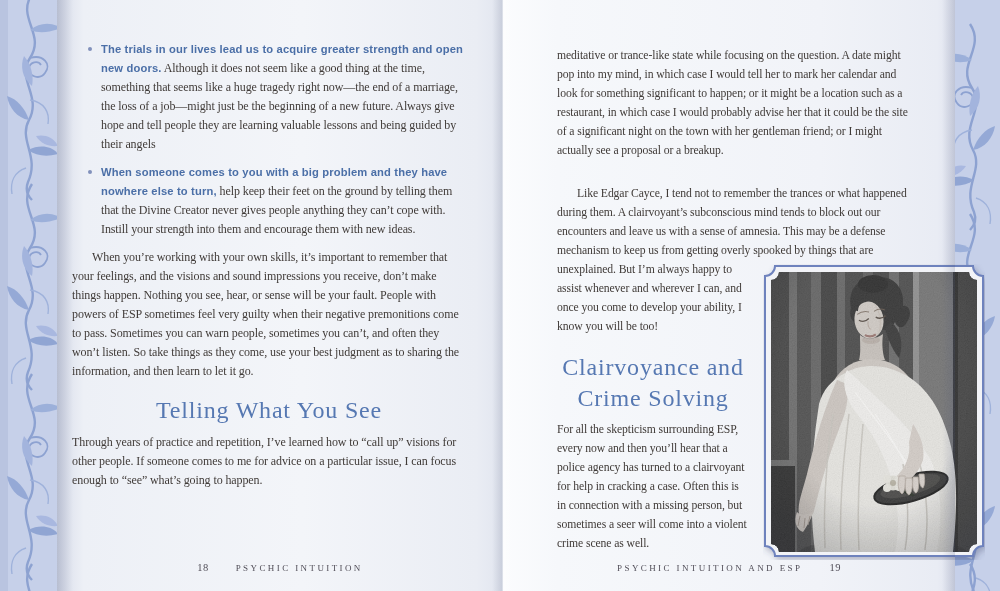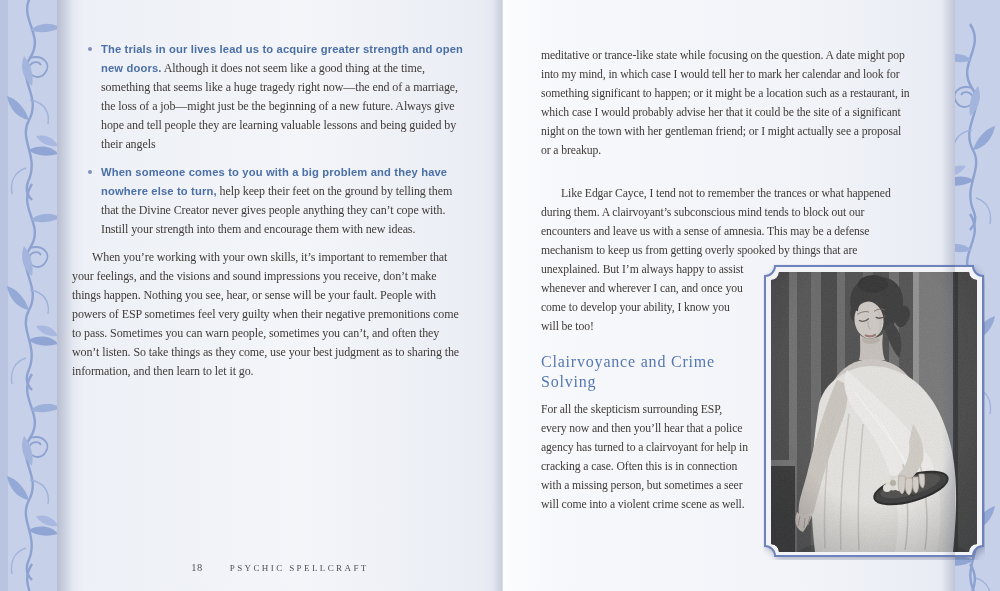--- a/index.html
+++ b/index.html
@@ -19,31 +19,31 @@
     background:linear-gradient(90deg,#fbfcfe 0%,#f6f8fb 12%,#f1f3f8 70%,#e9ecf4 96%,#dee2ee 100%);}
 
   .edge-shadow{position:absolute;top:0;height:591px;z-index:2;pointer-events:none;}
   .edge-shadow.l{left:57px;width:16px;background:linear-gradient(90deg,rgba(72,82,118,.22),rgba(72,82,118,0));}
   .edge-shadow.r{right:45px;width:13px;background:linear-gradient(270deg,rgba(72,82,118,.20),rgba(72,82,118,0));}
   .gutter{position:absolute;top:0;left:492px;width:20px;height:591px;z-index:2;pointer-events:none;
     background:linear-gradient(90deg,rgba(80,90,120,0) 0%,rgba(80,90,120,.16) 48%,rgba(255,255,255,.55) 58%,rgba(80,90,120,0) 100%);}
 
   
   .lp-content{position:absolute;left:15px;right:37px;top:40px;font-size:12px;line-height:19px;letter-spacing:-0.1px;}
-  .rp-content{position:absolute;left:38px;right:43px;top:46px;font-size:11.7px;line-height:19px;letter-spacing:-0.1px;}
+  .rp-content{position:absolute;left:54px;right:43px;top:46px;font-size:11.7px;line-height:19px;letter-spacing:-0.1px;}
   p{margin:0;}
   .indent{text-indent:20px;margin-top:24px;}
   .italic{}
   .bullets{list-style:none;margin:0;padding:0;}
   .bullets li{position:relative;padding-left:29px;margin-bottom:9px;}
   .dot{position:absolute;left:16px;top:7px;width:4px;height:4px;border-radius:50%;background:#8191bb;}
   .lead{font-family:"Liberation Sans",sans-serif;font-weight:700;font-size:11.2px;
     letter-spacing:.15px;color:#4b6fa7;}
-  .heading{font-weight:normal;font-size:16px;line-height:1.28;color:#5678b2;
-    letter-spacing:.8px;margin:14px 0 7px 0;}
+  .heading{font-weight:normal;font-size:24px;line-height:1.28;color:#5678b2;
+    letter-spacing:.8px;margin:14px 0 7px 0;text-align:center;}
   .rp-content .heading{margin-top:16px;}
 
   
   .photo-anchor{float:right;width:163px;height:312px;position:relative;}
   .photo-frame{position:absolute;left:14px;top:4px;width:222px;height:296px;z-index:5;}
 
   
   .footer{position:absolute;bottom:18px;left:0;right:0;display:flex;justify-content:center;
     align-items:baseline;gap:27px;font-size:9px;letter-spacing:2.4px;color:#514e58;z-index:3;}
   .pagenum{font-size:10.5px;letter-spacing:.5px;}
@@ -94,24 +94,26 @@
     <div class="lp-content">
       <ul class="bullets">
         <li>
           <span class="dot"></span><span class="lead">The trials in our lives lead us to acquire greater strength and open new doors.</span><span> Although it does not seem like a good thing at the time, something that seems like a huge tragedy right now—the end of a marriage, the loss of a job—might just be the beginning of a new future. Always give hope and tell people they are learning valuable lessons and being guided by their angels</span>
         </li>
         <li>
           <span class="dot"></span><span class="lead">When someone comes to you with a big problem and they have nowhere else to turn,</span><span> help keep their feet on the ground by telling them that the Divine Creator never gives people anything they can’t cope with. Instill your strength into them and encourage them with new ideas.</span>
         </li>
       </ul>
       <p class="indent" style="margin-top:8px"><span>When you’re working with your own skills, it’s important to remember that your feelings, and the visions and sound impressions you receive, don’t </span><span class="italic">make things happen. Nothing you see, hear, or sense will be your fault. People with powers of ESP sometimes feel very guilty when their negative premonitions come to pass. Sometimes you can warn people, sometimes you can’t, and often they won’t listen. So take things as they come, use your best judgment as to sharing the information, and then learn to let it go.</span></p>
+      <h2 class="heading">Telling What You See</h2>
+      <p>Through years of practice and repetition, I’ve learned how to “call up” visions for other people. If someone comes to me for advice on a particular issue, I can focus enough to “see” what’s going to happen.</p>
     </div>
     <div class="footer">
       <span class="pagenum">18</span>
-      <span>PSYCHIC SPELLCRAFT</span>
+      <span>PSYCHIC INTUITION</span>
     </div>
   </div>
 
   <div class="page rp">
     <div class="rp-content">
       <p>meditative or trance-like state while focusing on the question. A date might pop into my mind, in which case I would tell her to mark her calendar and look for something significant to happen; or it might be a location such as a restaurant, in which case I would probably advise her that it could be the site of a significant night on the town with her gentleman friend; or I might actually see a proposal or a breakup.</p>
       <p class="indent"><span>Like Edgar Cayce, I tend not to remember the trances or what happened during them. A clairvoyant’s subconscious mind tends to block out our encounters and leave us with a sense of amnesia. This may be a defense mechanism to keep us from getting overly spooked by </span><span class="photo-anchor">
             <span class="photo-frame">
               <svg width="222" height="296" viewBox="0 0 222 296">
         <defs>
@@ -200,18 +202,22 @@
 
           <rect x="8" y="8" width="206" height="280" fill="url(#vig)"></rect>
           <rect x="8" y="8" width="206" height="280" filter="url(#grainF)" opacity="0.16"></rect>
         </g>
       </svg>
             </span>
           </span><span>things that are unexplained. But I’m always happy to assist whenever and wherever I can, and once you come to develop your ability, I know you will be too!</span></p>
       <h2 class="heading">Clairvoyance and Crime Solving</h2>
       <p>For all the skepticism surrounding ESP, every now and then you’ll hear that a police agency has turned to a clairvoyant for help in cracking a case. Often this is in connection with a missing person, but sometimes a seer will come into a violent crime scene as well.</p>
     </div>
+    <div class="footer">
+      <span>PSYCHIC INTUITION AND ESP</span>
+      <span class="pagenum">19</span>
+    </div>
   </div>
 
   <div class="edge-shadow l"></div>
   <div class="edge-shadow r"></div>
   <div class="gutter"></div>
 </div>
 
 </body></html>

